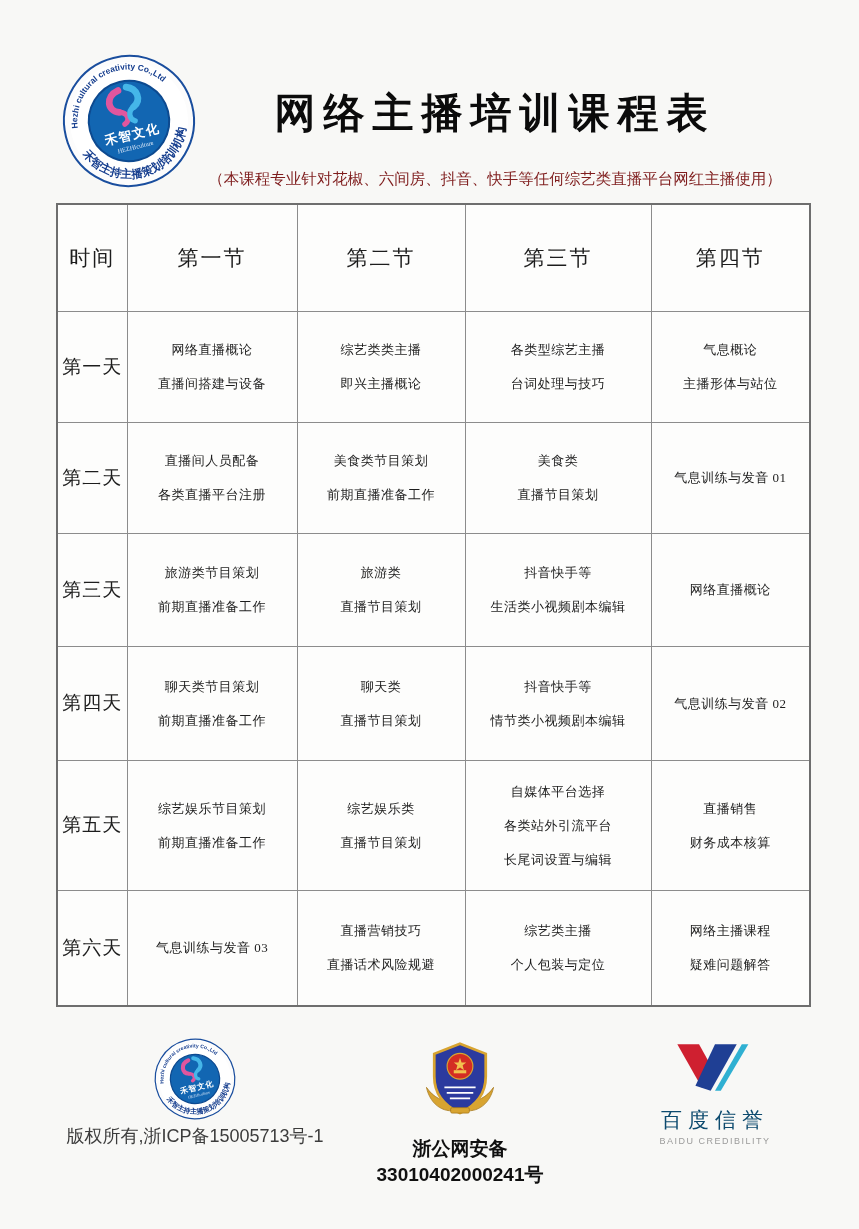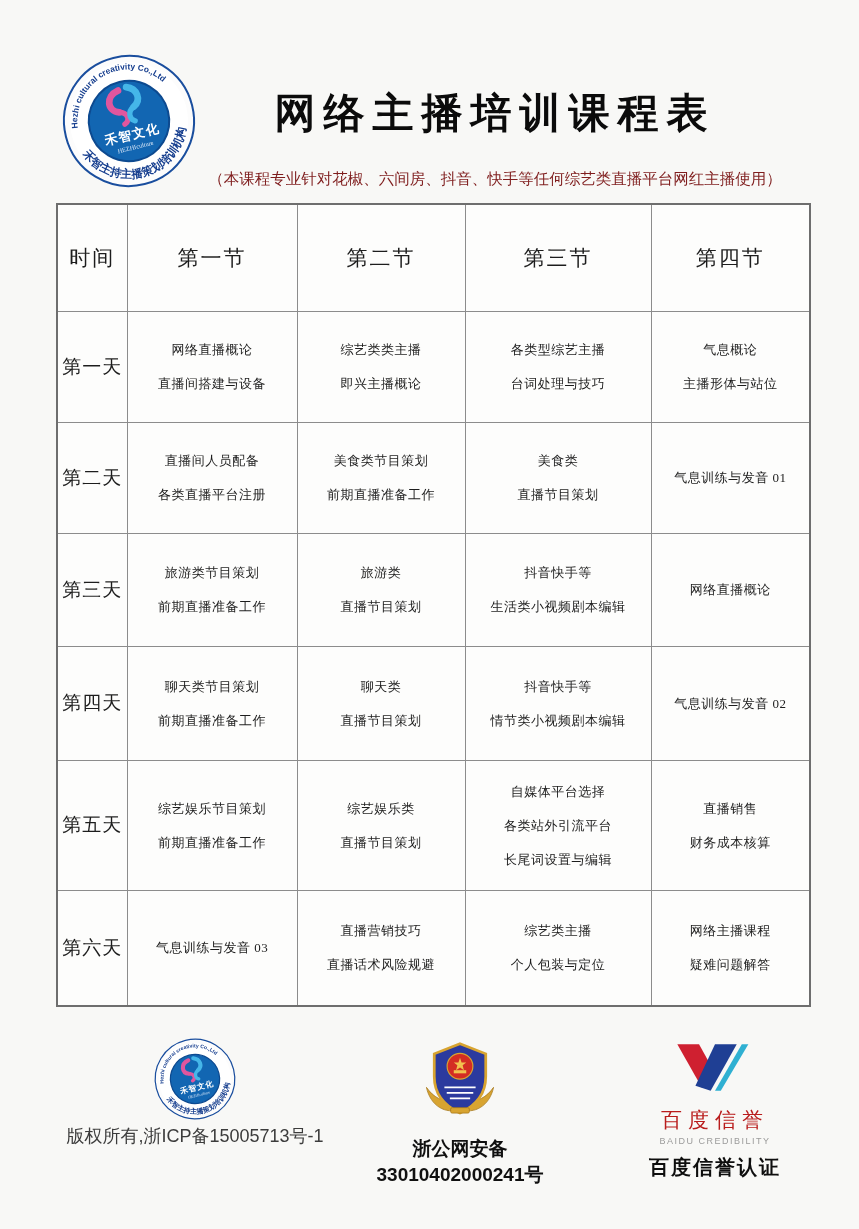--- a/index.html
+++ b/index.html
@@ -36,21 +36,21 @@
 
   
   .footer-left  { position:absolute; left:60px;  top:1038px; width:270px; text-align:center; }
   .footer-mid   { position:absolute; left:350px; top:1038px; width:220px; text-align:center; }
   .footer-right { position:absolute; left:615px; top:1040px; width:200px; text-align:center; }
   .badge-footer { position:relative; display:inline-block; width:82px; height:82px; }
   .copyright { margin:0 0 0 0; font-family:"Liberation Sans",sans-serif; font-size:18px; color:#3c3c3c; }
   .police-svg { width:78px; height:80px; }
   .police-record { margin:14px 0 0 0; font-family:"Liberation Sans",sans-serif; font-size:19px; font-weight:700; color:#101010; }
   .baidu-v-svg { width:102px; height:58px; }
-  .baidu-cn { margin:4px 0 0 0; font-family:Liberation Serif, serif; font-size:21px; letter-spacing:6px; color:#b91c1c; }
+  .baidu-cn { margin:4px 0 0 0; font-family:Liberation Serif, serif; font-size:21px; letter-spacing:6px; color:#0c4a6e; }
   .baidu-en { margin:2px 0 0 0; font-family:"Liberation Sans",sans-serif; font-size:9px; letter-spacing:1.5px; color:#9b9b9b; }
   .baidu-cert { margin:8px 0 0 0; font-family:"Liberation Sans",sans-serif; font-size:20px; font-weight:700; letter-spacing:2px; color:#0e0e0e; }
   .badge-arc-en { font-family:"Liberation Sans",sans-serif; }
   .badge-arc-cn { font-family:"Liberation Serif",serif; }
 </style>
 </head>
 <body>
 
 <div class="sheet">
 
@@ -304,16 +304,15 @@
   </div>
 
   <div class="footer-right">
     <svg class="baidu-v-svg" viewBox="0 0 120 80">
       <polygon points="8,6 38,6 58,42 42,66" fill="#cf2030"></polygon>
       <polygon points="60,6 90,6 54,70 33,63" fill="#1f3f94"></polygon>
       <polygon points="97,6 106,6 68,70 60,70" fill="#2fb0d2"></polygon>
     </svg>
     <p class="baidu-cn">百度信誉</p>
     <p class="baidu-en">BAIDU CREDIBILITY</p>
-    <p class="baidu-cert">百度信誉认证</p>
   </div>
 
 </div>
 
 </body></html>

